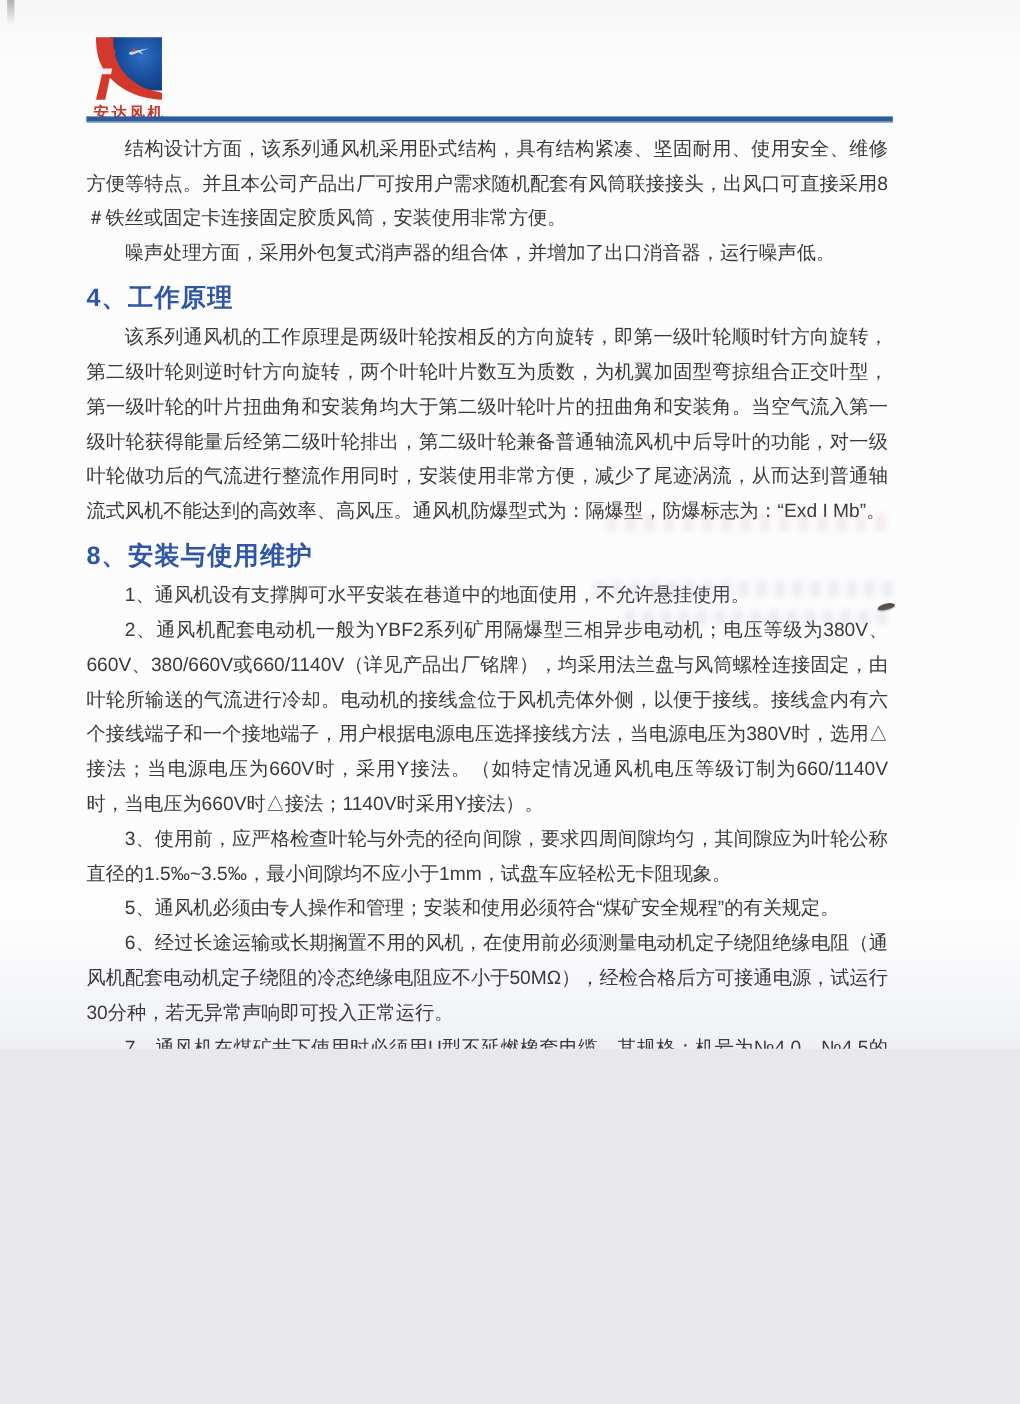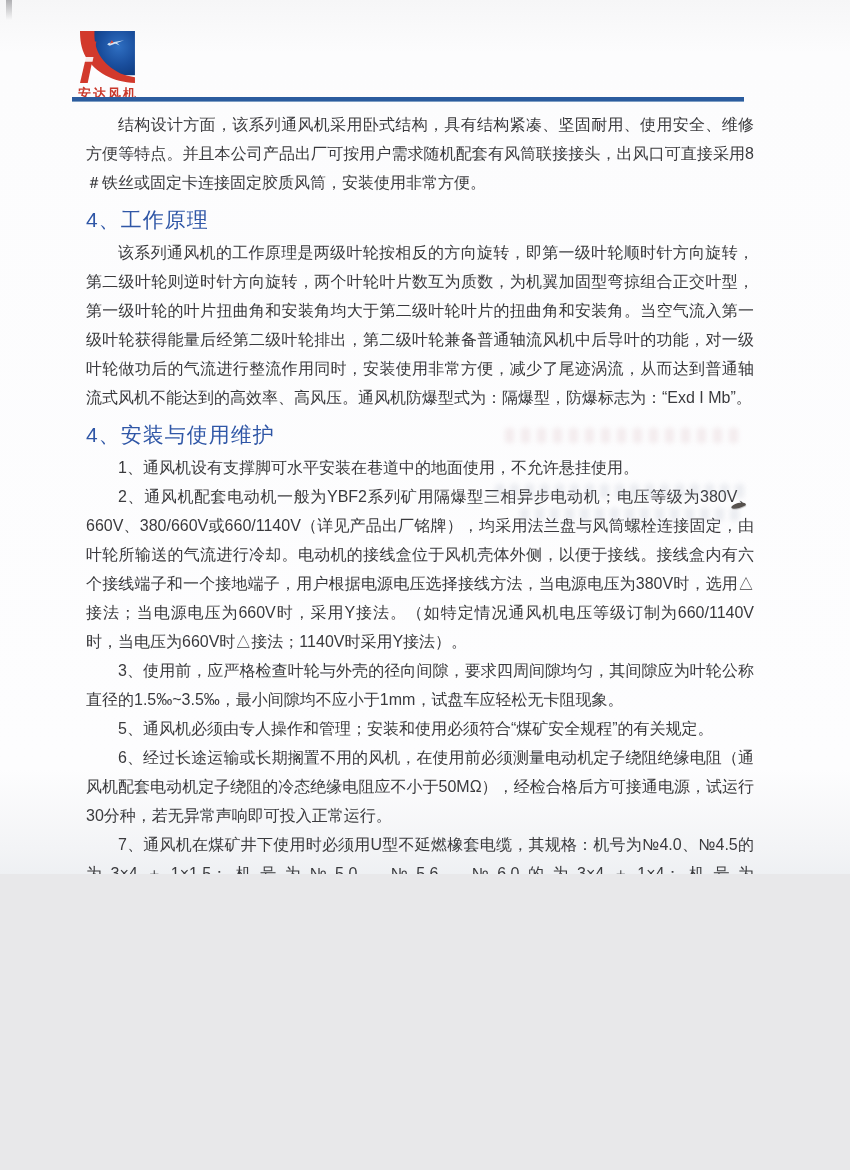--- a/index.html
+++ b/index.html
@@ -19,26 +19,26 @@
   .logo-text{
     margin-top:1px;font-size:13px;font-weight:bold;color:#c9382b;
     letter-spacing:2px;white-space:nowrap;
   }
   .header-rule{
     position:absolute;left:72px;top:97px;width:672px;height:4px;
     background:#2b5c9e;border-bottom:1px solid #7e9ec4;
   }
   
   .content{
-    position:absolute;left:86px;top:110px;width:668px;
+    position:absolute;left:72px;top:110px;width:668px;
     color:#3a3a3d;font-size:16px;line-height:29px;text-align:justify;
   }
   .content p{margin:0;text-indent:2em;}
   .content h2{
-    margin:9px 0 4px;font-size:21px;line-height:28px;font-weight:400;
+    margin:9px 0 4px;font-size:21px;line-height:28px;font-weight:700;
     color:#2f56a6;text-indent:0;letter-spacing:1px;
   }
   
   .ink-mark{
     position:absolute;left:731px;top:503px;width:15px;height:5px;
     background:#55504c;border-radius:50% 50% 50% 50%/60% 60% 40% 40%;
     transform:rotate(-14deg);box-shadow:0 1px 1px rgba(0,0,0,.25);
   }
   .ghost{
     position:absolute;filter:blur(2.5px);opacity:.55;
@@ -103,23 +103,24 @@
       <path d="M2 1 L17 1 C16 20 24 35 44 45 C49 47 54 48 59 49 L59 55 C36 54 18 44 8 28 C3 19 2 10 2 1 Z" fill="#d2392c"></path>
       <path d="M2 55 L12 12 L19 12 L10 55 Z" fill="#d2392c"></path>
       <path d="M6 28 L16 28 L15 33 L5 33 Z" fill="#fdfdfe" opacity=".9"></path>
     </svg>
     <div class="logo-text">安达风机</div>
   </div>
   <div class="header-rule"></div>
 
   <main class="content">
     <p>结构设计方面，该系列通风机采用卧式结构，具有结构紧凑、坚固耐用、使用安全、维修方便等特点。并且本公司产品出厂可按用户需求随机配套有风筒联接接头，出风口可直接采用8＃铁丝或固定卡连接固定胶质风筒，安装使用非常方便。</p>
+    <p>噪声处理方面，采用外包复式消声器的组合体，并增加了出口消音器，运行噪声低。</p>
     <h2>4、工作原理</h2>
     <p>该系列通风机的工作原理是两级叶轮按相反的方向旋转，即第一级叶轮顺时针方向旋转，第二级叶轮则逆时针方向旋转，两个叶轮叶片数互为质数，为机翼加固型弯掠组合正交叶型，第一级叶轮的叶片扭曲角和安装角均大于第二级叶轮叶片的扭曲角和安装角。当空气流入第一级叶轮获得能量后经第二级叶轮排出，第二级叶轮兼备普通轴流风机中后导叶的功能，对一级叶轮做功后的气流进行整流作用同时，安装使用非常方便，减少了尾迹涡流，从而达到普通轴流式风机不能达到的高效率、高风压。通风机防爆型式为：隔爆型，防爆标志为：“Exd I Mb”。</p>
-    <h2>4、安装与使用维护</h2>
+    <h2>8、安装与使用维护</h2>
     <p>1、通风机设有支撑脚可水平安装在巷道中的地面使用，不允许悬挂使用。</p>
     <p>2、通风机配套电动机一般为YBF2系列矿用隔爆型三相异步电动机；电压等级为380V、660V、380/660V或660/1140V（详见产品出厂铭牌），均采用法兰盘与风筒螺栓连接固定，由叶轮所输送的气流进行冷却。电动机的接线盒位于风机壳体外侧，以便于接线。接线盒内有六个接线端子和一个接地端子，用户根据电源电压选择接线方法，当电源电压为380V时，选用△接法；当电源电压为660V时，采用Y接法。（如特定情况通风机电压等级订制为660/1140V时，当电压为660V时△接法；1140V时采用Y接法）。</p>
     <p>3、使用前，应严格检查叶轮与外壳的径向间隙，要求四周间隙均匀，其间隙应为叶轮公称直径的1.5‰~3.5‰，最小间隙均不应小于1mm，试盘车应轻松无卡阻现象。</p>
     <p>5、通风机必须由专人操作和管理；安装和使用必须符合“煤矿安全规程”的有关规定。</p>
     <p>6、经过长途运输或长期搁置不用的风机，在使用前必须测量电动机定子绕阻绝缘电阻（通风机配套电动机定子绕阻的冷态绝缘电阻应不小于50MΩ），经检合格后方可接通电源，试运行30分种，若无异常声响即可投入正常运行。</p>
     <p>7、通风机在煤矿井下使用时必须用U型不延燃橡套电缆，其规格：机号为№4.0、№4.5的为3×4＋1×1.5；机号为№5.0、№5.6、№6.0的为3×4＋1×4；机号为№6.3、№6.7、№7.1、№7.5的为3×25＋1×10；机号为№8.0的为3×30＋1×10。</p>
   </main>
 
   <div class="ink-mark"></div>
   <div class="ghost pink" style="left:505px;top:428px;width:240px;height:15px;"></div>

